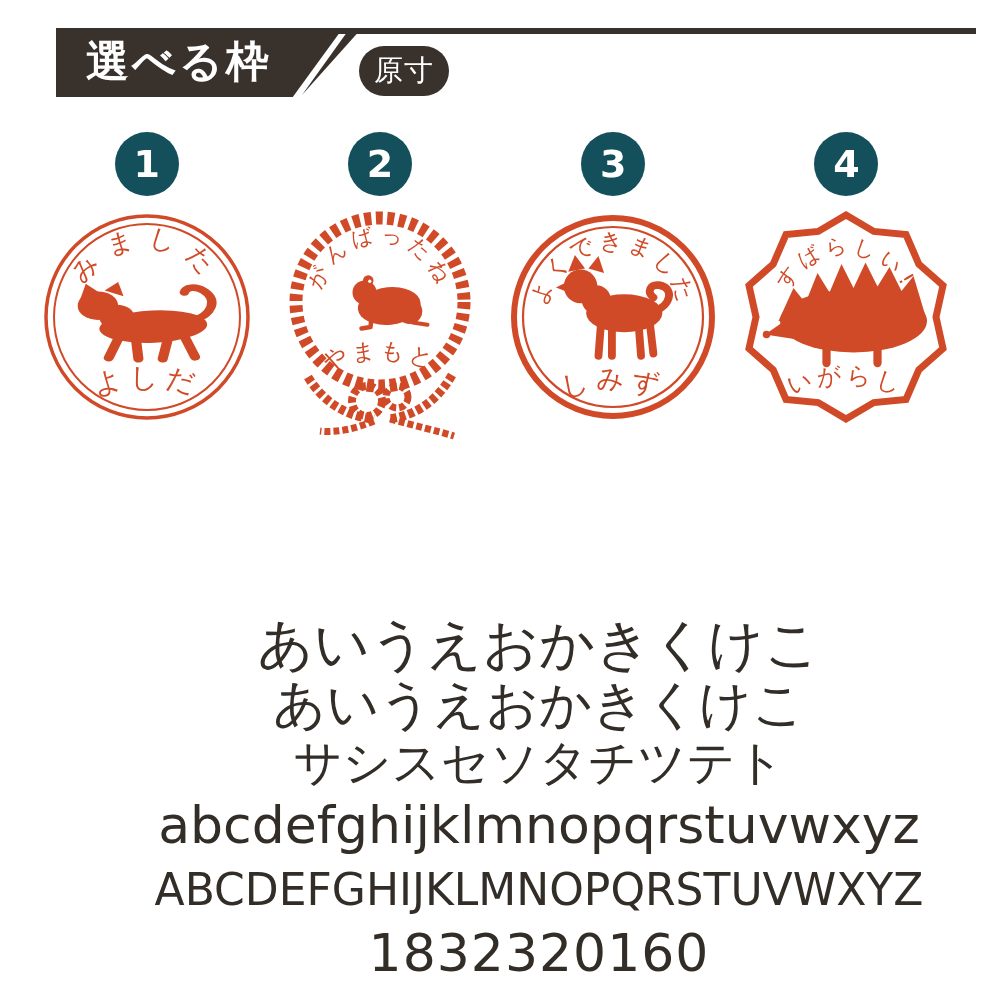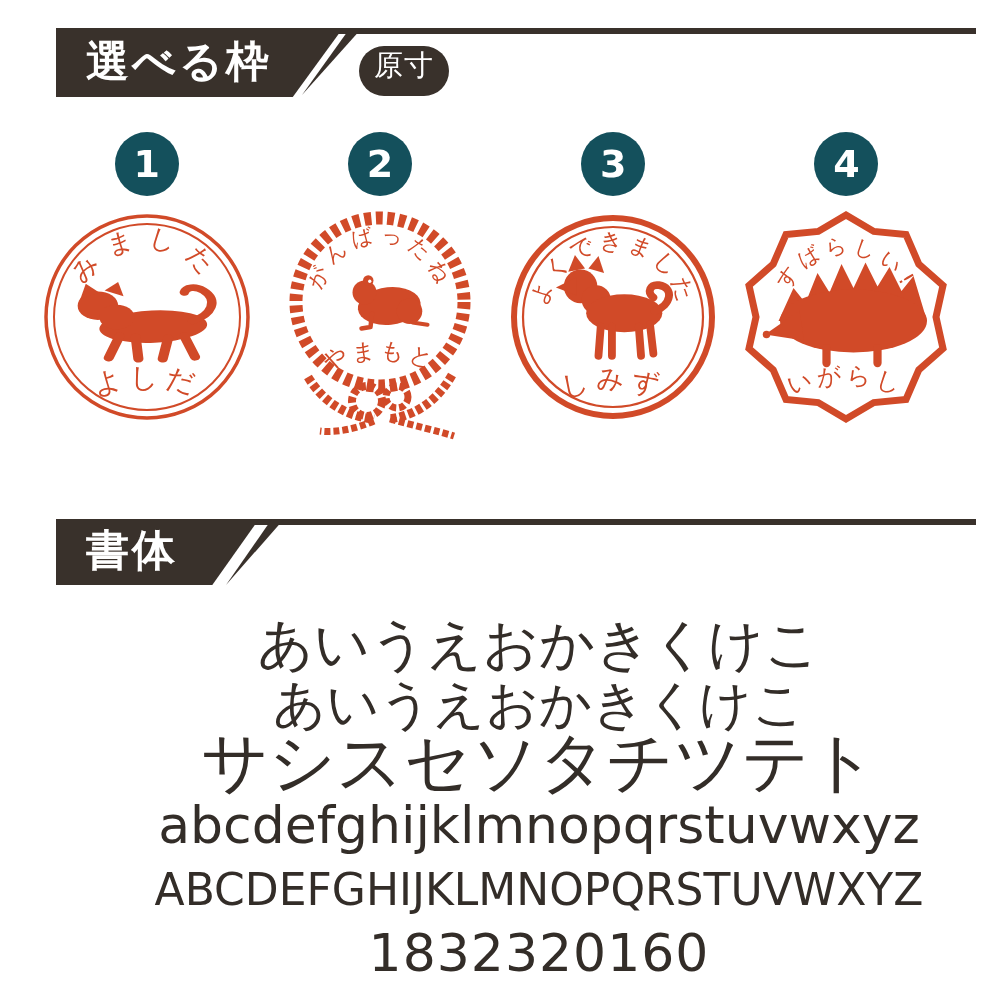--- a/index.html
+++ b/index.html
@@ -17,21 +17,21 @@
   .bar{position:absolute;top:0;left:0;width:100%;height:6px;background:var(--dark);}
   .banner{position:absolute;top:0;left:0;background:var(--dark);display:flex;align-items:center;}
   .banner1{width:287px;height:69px;clip-path:polygon(0 0,100% 0,82.5% 100%,0 100%);}
   .banner2{width:203px;height:66px;clip-path:polygon(0 0,100% 0,77% 100%,0 100%);}
   .banner-title{color:#fff;font-weight:bold;font-size:43px;letter-spacing:3px;margin:0 0 2px 30px;
                 font-family:"DejaVu Sans",sans-serif;white-space:nowrap;}
   .wedge{position:absolute;top:0;background:var(--dark);}
   .wedge1{left:246px;width:60px;height:67px;clip-path:polygon(0 100%,80% 0,100% 0);}
   .wedge2{left:170px;width:58px;height:66px;clip-path:polygon(0 100%,79% 0,100% 0);}
   .pill{position:absolute;left:303px;top:18px;width:90px;height:50px;border-radius:25px;
-        background:var(--dark);display:flex;align-items:flex-start;justify-content:center;}
+        background:var(--dark);display:flex;align-items:center;justify-content:center;}
   .pill span{color:#fff;font-size:29px;letter-spacing:1px;}
 
   
   .numbers-row{position:absolute;top:132px;left:30px;width:933px;display:flex;}
   .num-cell{flex:1;display:flex;justify-content:center;}
   .num-badge{width:64px;height:64px;border-radius:50%;background:var(--teal);color:#fff;
              font-size:38px;font-weight:bold;display:flex;align-items:center;justify-content:center;}
 
   
   .stamps-row{position:absolute;top:205px;left:30px;width:933px;display:flex;}
@@ -41,21 +41,21 @@
   svg .rope{stroke-dasharray:7 4.5;stroke-linecap:butt;}
   svg .rope2{stroke-dasharray:6 3;stroke-linecap:butt;}
   svg text{fill:var(--orange);font-family:"DejaVu Sans",sans-serif;}
 
   
   .specimen{position:absolute;top:612px;left:0;width:1000px;padding-left:78px;box-sizing:border-box;
             text-align:center;color:var(--ink);}
   .sp-row{white-space:nowrap;}
   .sp1{font-size:55px;line-height:64px;}
   .sp2{font-size:52px;line-height:57px;}
-  .sp3{font-size:66px;line-height:59px;}
+  .sp3{font-size:48px;line-height:59px;}
   .sp4{font-size:52px;line-height:66px;}
   .sp5{font-size:44px;line-height:64px;}
   .sp6{font-size:52px;line-height:62px;letter-spacing:1px;}
 </style>
 </head>
 <body>
 
 <div class="page">
 
   <div class="sec-header" style="top:28px;">
@@ -189,27 +189,20 @@
         <text font-size="21" letter-spacing="5" text-anchor="middle">
           <textPath xlink:href="#a4t" href="#a4t" startOffset="50%">すばらしい!</textPath>
         </text>
         <text font-size="24" letter-spacing="4" text-anchor="middle">
           <textPath xlink:href="#a4b" href="#a4b" startOffset="50%">いがらし</textPath>
         </text>
       </svg>
     </div>
   </div>
 
-  <div class="sec-header" style="top:519px;">
-    <div class="bar"></div>
-    <div class="banner banner2">
-      <span class="banner-title">書体</span>
-    </div>
-    <div class="wedge wedge2"></div>
-  </div>
 
   <div class="specimen">
     <div class="sp-row sp1">あいうえおかきくけこ</div>
     <div class="sp-row sp2">あいうえおかきくけこ</div>
     <div class="sp-row sp3">サシスセソタチツテト</div>
     <div class="sp-row sp4">abcdefghijklmnopqrstuvwxyz</div>
     <div class="sp-row sp5">ABCDEFGHIJKLMNOPQRSTUVWXYZ</div>
     <div class="sp-row sp6">1832320160</div>
   </div>
 

